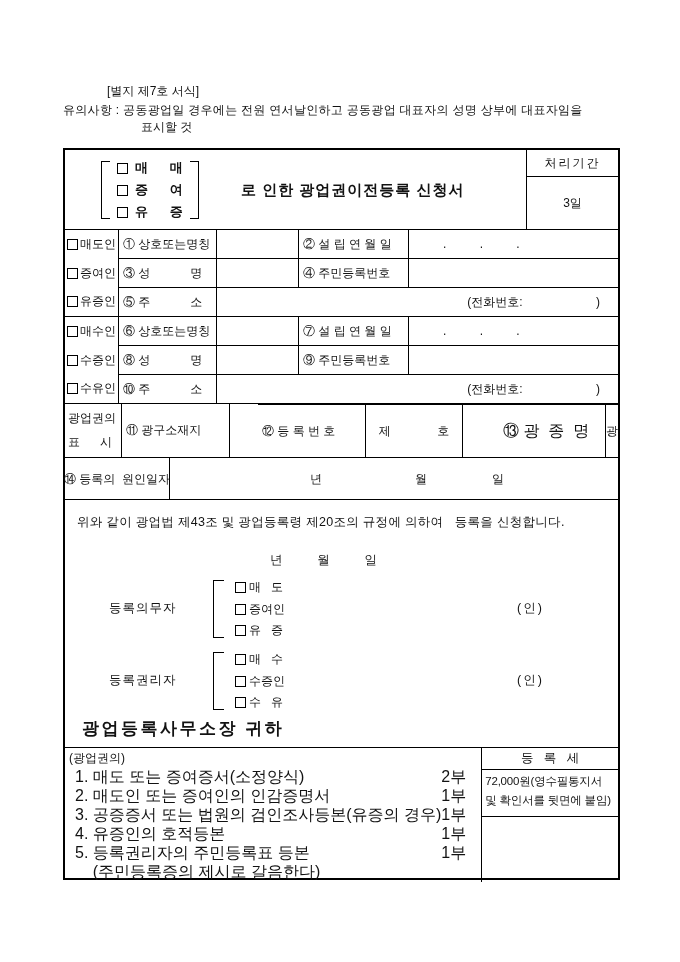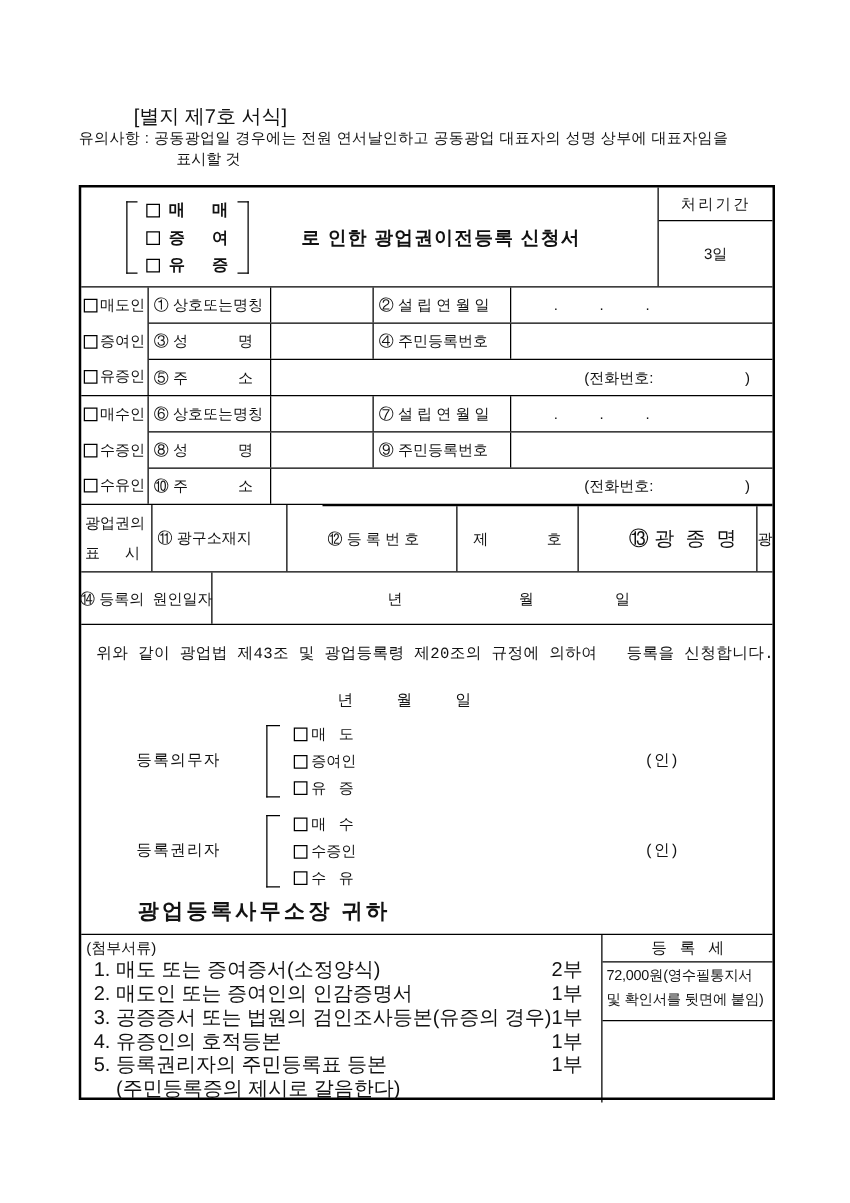--- a/index.html
+++ b/index.html
@@ -1,21 +1,21 @@
 <!DOCTYPE html>
 <html><head>
 <meta charset="utf-8">
 <style>
   * { margin:0; padding:0; box-sizing:border-box; }
   html,body { width:680px; height:962px; }
   body { background:#fff; font-family:"Liberation Sans", sans-serif; color:#121212; position:relative; }
   .pre { white-space:pre; }
 
   
-  .form-no { position:absolute; left:63px; top:83px; font-size:16px;padding-left:44px; }
+  .form-no { position:absolute; left:63px; top:83px; font-size:12px;padding-left:44px; }
   .notice1 { position:absolute; left:63px; top:102px; font-size:12px; letter-spacing:.3px; }
   .notice2 { position:absolute; left:141px; top:119px; font-size:12px; }
 
   
   .tbl { position:absolute; left:63px; top:148px; width:557px; height:732px; border:2px solid #000; background:#fff; }
   .sec { border-top:1px solid #000; }
   .sec:first-child { border-top:none; }
 
   
   .sec-title { height:79px; display:flex;gap:34px; }
@@ -60,30 +60,30 @@
   
   .cause { height:42px; display:flex; }
   .cause-label { width:105px; border-right:1px solid #000; display:flex; flex-direction:row; align-items:center; justify-content:center; font-size:12px; line-height:18px; white-space:pre; }
   .cause-value { flex:1; position:relative; font-size:12px; }
   .cv-y { position:absolute; left:140px; top:13px; }
   .cv-m { position:absolute; left:245px; top:13px; }
   .cv-d { position:absolute; left:322px; top:13px; }
 
   
   .decl { height:248px; position:relative; }
-  .statement { position:absolute; left:12px; top:14px; font-size:12.5px; letter-spacing:.3px; white-space:pre;font-family:Liberation Mono, monospace; }
+  .statement { position:absolute; left:12px; top:14px; font-size:12.5px; letter-spacing:.3px; white-space:pre; }
   .date-line { position:absolute; left:205px; top:52px; font-size:12.5px; white-space:pre; }
   .sign-group { position:absolute; height:62px; left:0; width:100%; }
   .sg1 { top:78px; } .sg2 { top:150px; }
   .sign-label { position:absolute; left:44px; top:22px; font-size:12.5px; letter-spacing:1px; }
   .sign-bracket { position:absolute; left:148px; top:2px; width:11px; height:58px; border:1px solid #000; border-right:none; }
   .sign-opts { position:absolute; left:170px; top:1px; display:flex; flex-direction:column; justify-content:space-between; height:60px; }
   .sign-opt { display:flex; align-items:center; gap:3px; font-size:12px; white-space:pre; }
   .seal { position:absolute; left:452px; top:22px; font-size:12.5px; letter-spacing:2px; }
-  .recipient { position:absolute; left:17px; top:217px; font-size:17px; font-weight:bold; letter-spacing:2.5px;margin-left:28px; }
+  .recipient { position:absolute; left:17px; top:217px; font-size:17px; font-weight:bold; letter-spacing:2.5px; }
 
   
   .attach { height:135px; display:flex; }
   .att-left { flex:1; padding:2px 6px 0 4px; }
   .att-title { font-size:12px; }
   .att-item { display:flex; font-size:16px; line-height:19px; white-space:pre; }
   .att-text { flex:1; padding-left:6px; }
   .att-count { width:34px; text-align:left; }
   .att-right { width:163px; border-left:1px solid #000; display:flex; flex-direction:column; }
   .tax-label { height:22px; border-bottom:1px solid #000; display:flex; align-items:center; justify-content:center; font-size:12.5px; white-space:pre; }
@@ -252,21 +252,21 @@
         <div class="sign-opt"><span class="box"></span><span class="pre">수   유</span></div>
       </div>
       <div class="seal">(인)</div>
     </div>
 
     <div class="recipient">광업등록사무소장 귀하</div>
   </div>
 
   <div class="sec attach">
     <div class="att-left">
-      <div class="att-title">(첨부서류)</div>
+      <div class="att-title">(광업권의)</div>
       <div class="att-item"><span class="att-text">1. 매도 또는 증여증서(소정양식)</span><span class="att-count">2부</span></div>
       <div class="att-item"><span class="att-text">2. 매도인 또는 증여인의 인감증명서</span><span class="att-count">1부</span></div>
       <div class="att-item"><span class="att-text">3. 공증증서 또는 법원의 검인조사등본(유증의 경우)</span><span class="att-count">1부</span></div>
       <div class="att-item"><span class="att-text">4. 유증인의 호적등본</span><span class="att-count">1부</span></div>
       <div class="att-item"><span class="att-text">5. 등록권리자의 주민등록표 등본</span><span class="att-count">1부</span></div>
       <div class="att-item"><span class="att-text">    (주민등록증의 제시로 갈음한다)</span><span class="att-count"></span></div>
     </div>
     <div class="att-right">
       <div class="tax-label">등   록   세</div>
       <div class="tax-value">72,000원(영수필통지서 및 확인서를 뒷면에 붙임)</div>

